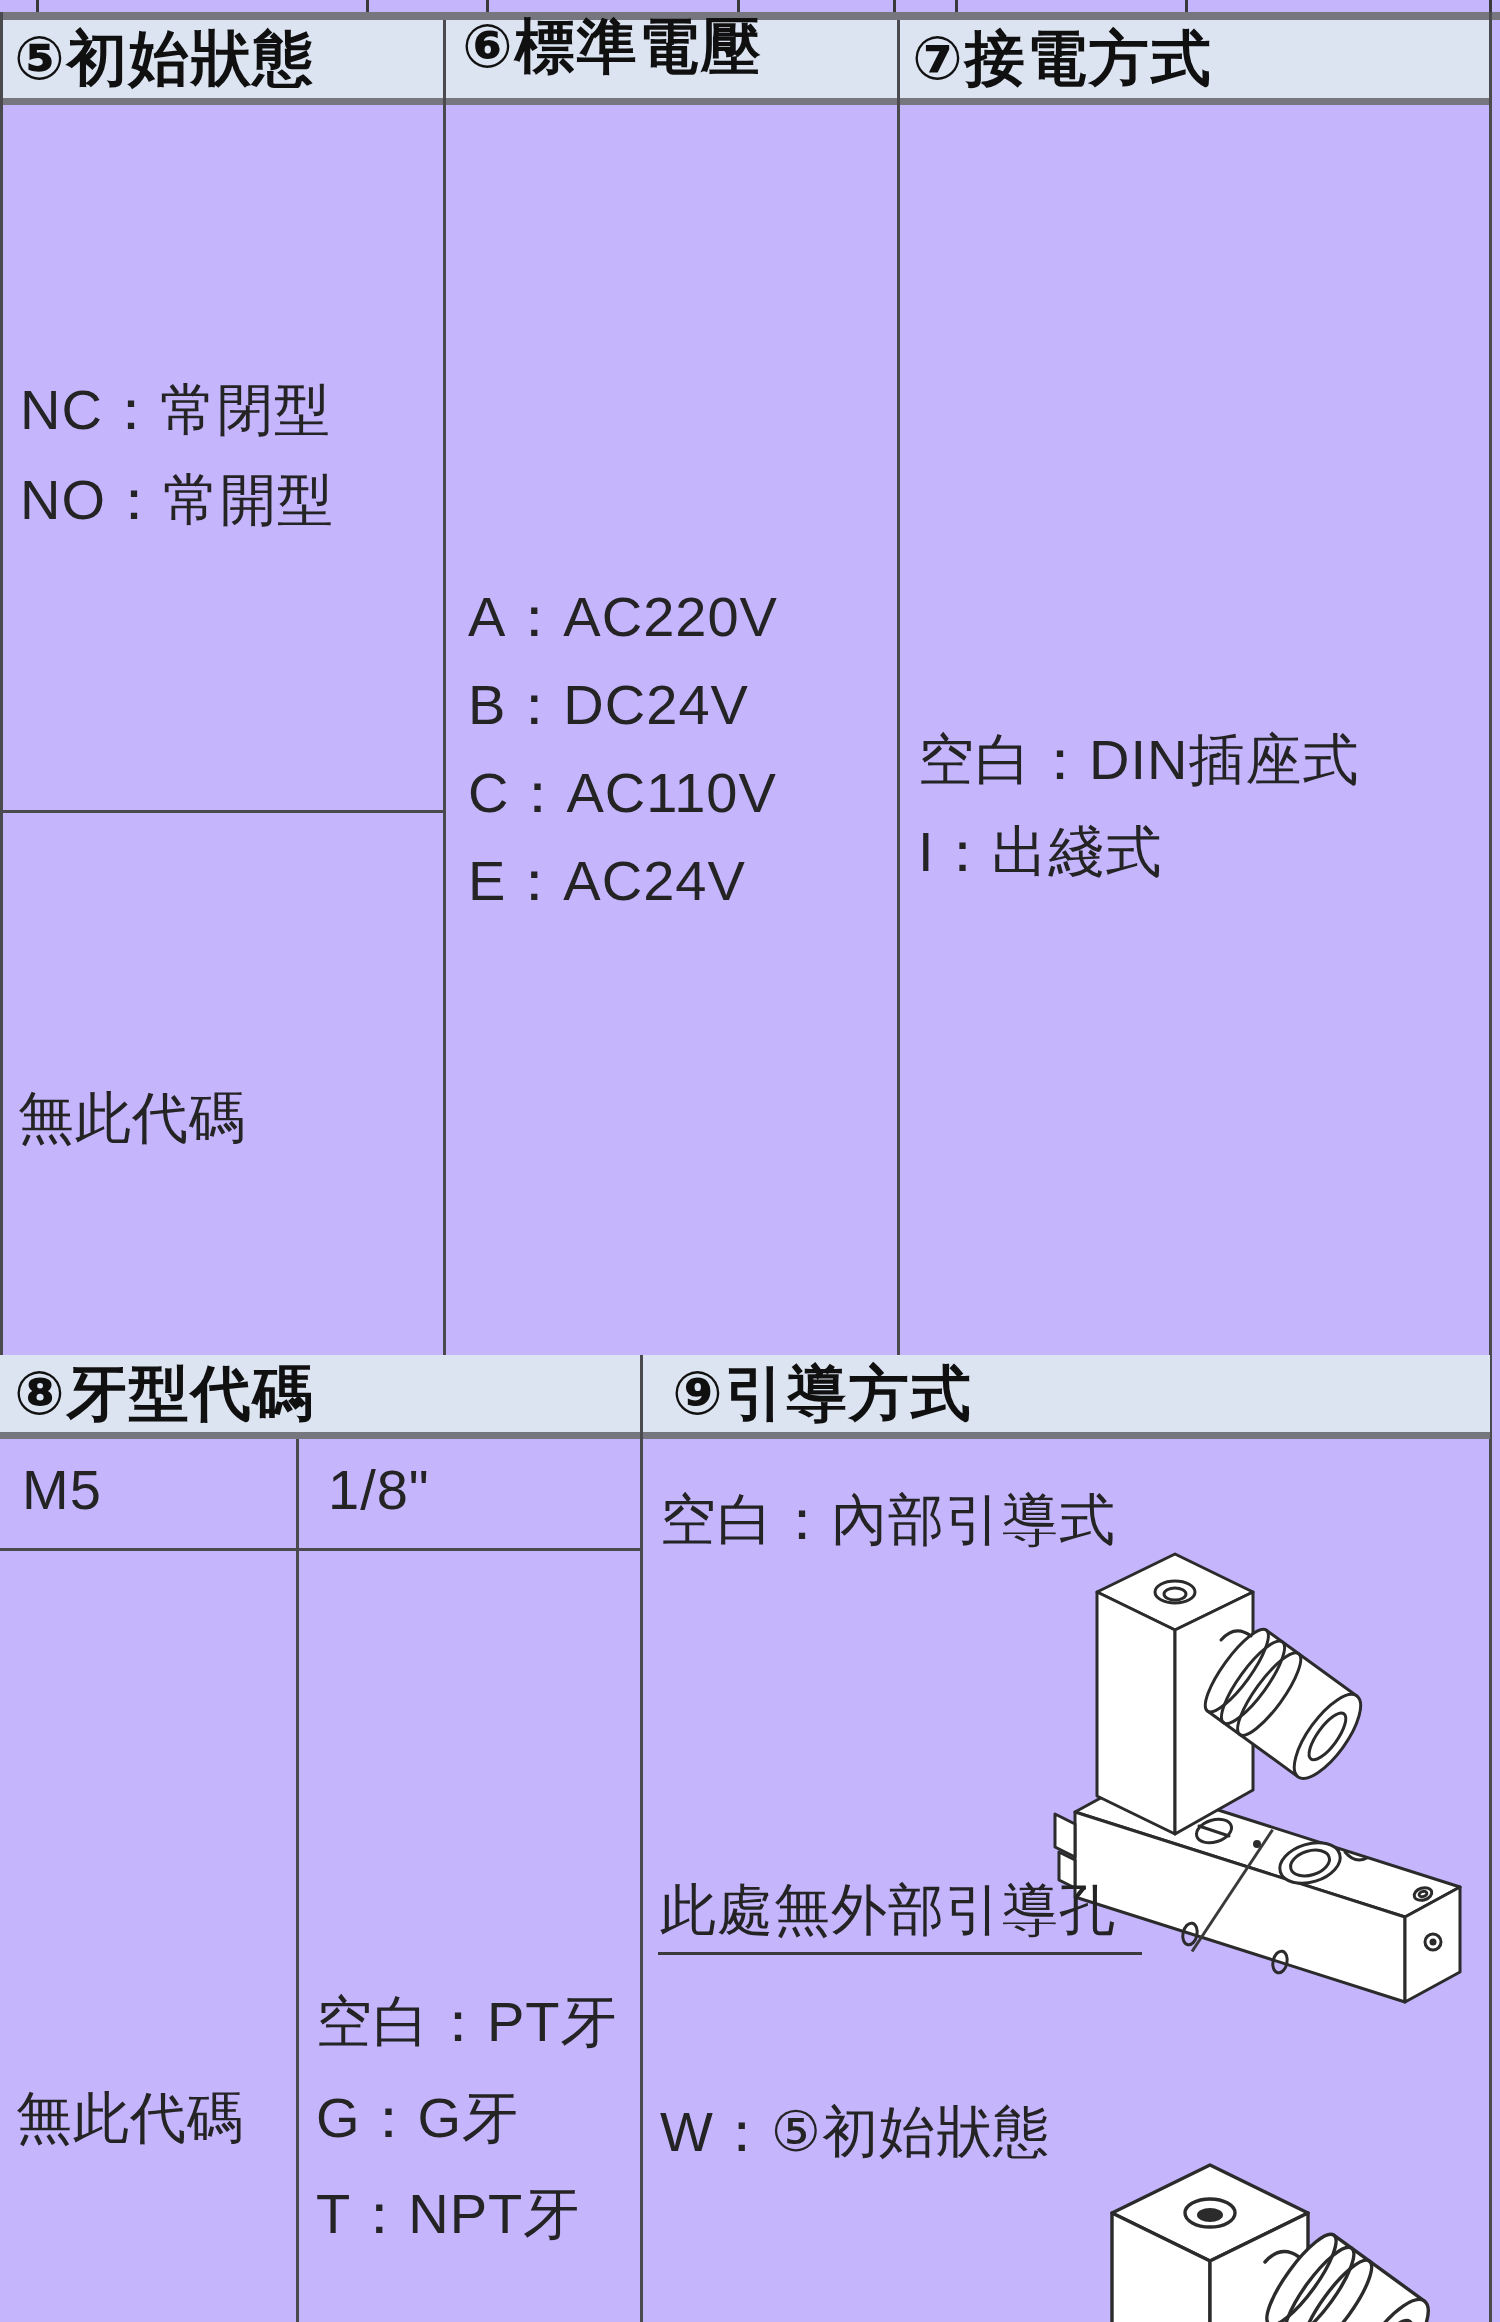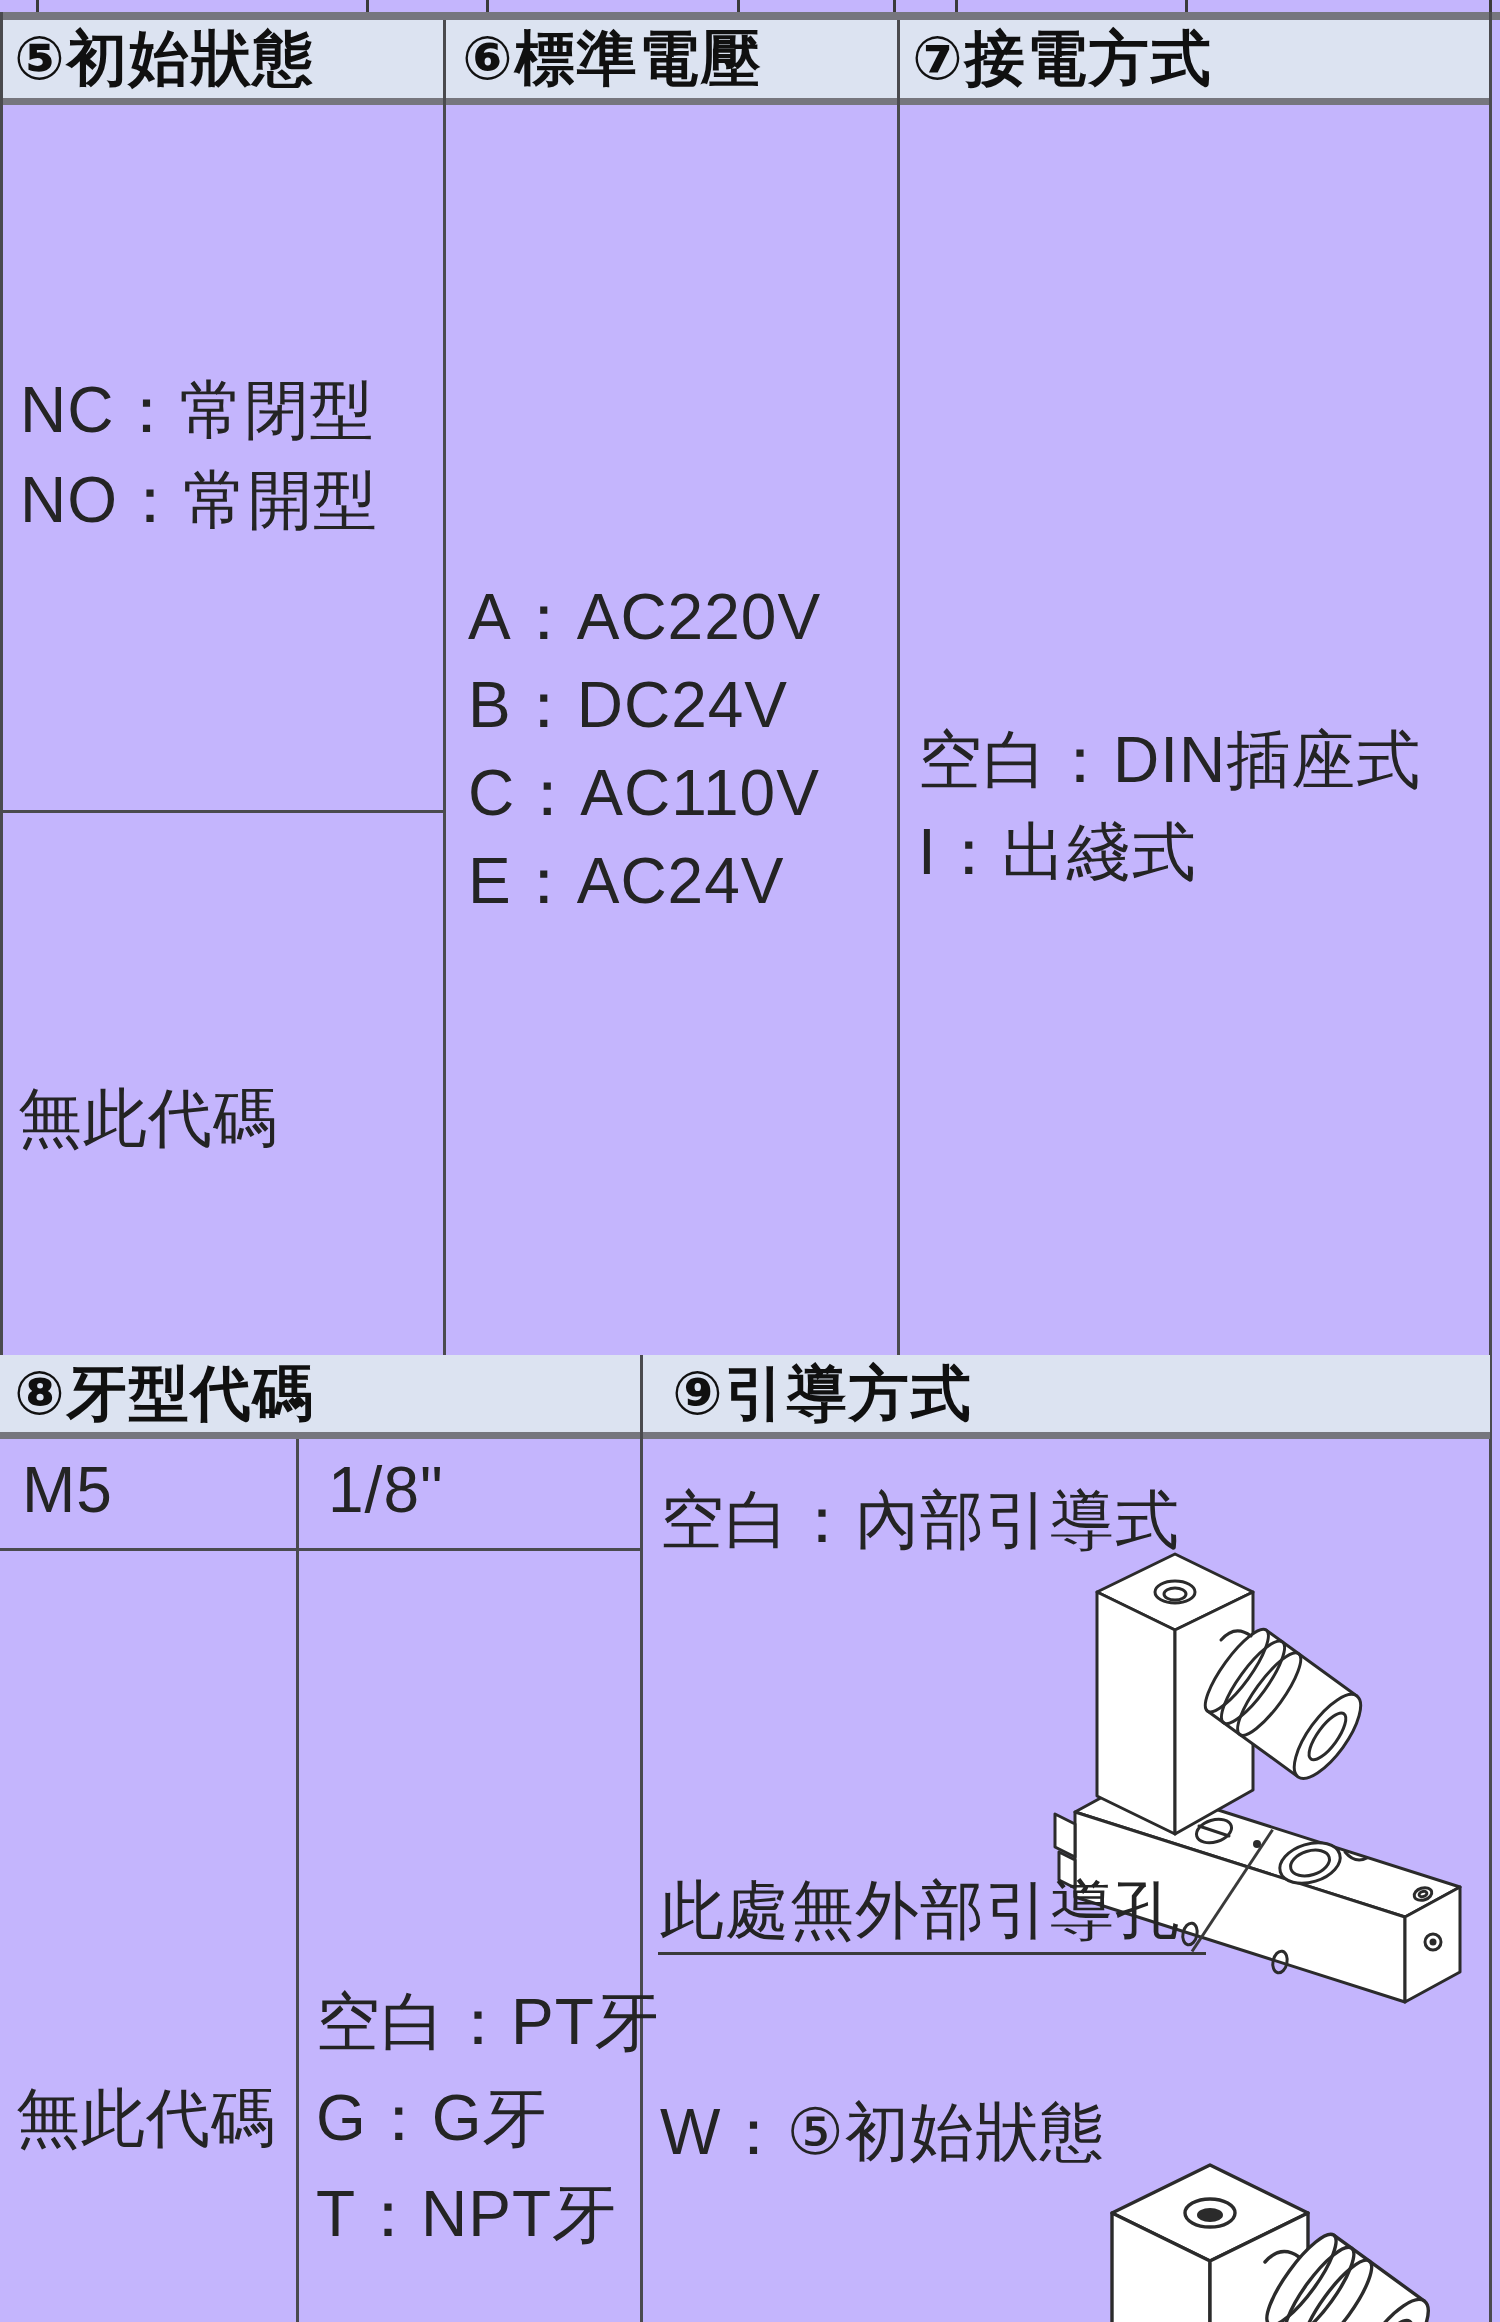--- a/index.html
+++ b/index.html
@@ -3,21 +3,21 @@
 <meta charset="utf-8">
 <style>
   html,body{margin:0;padding:0;}
   #page{
     position:relative;width:1500px;height:2322px;background:#c4b5fd;
     overflow:hidden;
     font-family:"Liberation Sans","DejaVu Sans",sans-serif;
     color:#222;
   }
   .abs{position:absolute;white-space:nowrap;}
-  .txt{font-size:64px;line-height:64px;color:#242424;letter-spacing:1px;}
+  .txt{font-size:56px;line-height:64px;color:#242424;letter-spacing:1px;}
   .hdr{font-size:60px;line-height:78px;font-weight:bold;color:#101010;letter-spacing:2px;}
   .band{position:absolute;background:#dce3f1;}
   .heavy{position:absolute;background:#76767e;}
   .vline{position:absolute;background:#4a4a4e;width:3px;}
   .hline{position:absolute;background:#4a4a4e;height:3px;}
   .stub{position:absolute;top:0;width:3px;height:13px;background:#3a3a3a;}
   .callout-underline{border-bottom:3px solid #3a3a3a;padding:0 26px 10px 2px;}
   .leader{position:absolute;height:3px;background:#3a3a3a;transform-origin:0 50%;}
 </style>
 </head>
@@ -32,21 +32,21 @@
   <div class="stub" style="left:893px"></div>
   <div class="stub" style="left:955px"></div>
   <div class="stub" style="left:1185px"></div>
   <div class="stub" style="left:1489px"></div>
 
   <div class="heavy" style="left:0;top:12px;width:1500px;height:8px"></div>
   <div class="band" style="left:0;top:20px;width:1490px;height:78px"></div>
   <div class="heavy" style="left:0;top:98px;width:1490px;height:7px"></div>
 
   <div class="abs hdr" style="left:14px;top:20px">⑤初始狀態</div>
-  <div class="abs hdr" style="left:462px;top:20px">⑥標準電壓</div>
+  <div class="abs hdr" style="left:462px;top:8px">⑥標準電壓</div>
   <div class="abs hdr" style="left:912px;top:20px">⑦接電方式</div>
 
   <div class="vline" style="left:0;top:12px;height:1343px"></div>
   <div class="vline" style="left:443px;top:20px;height:1335px"></div>
   <div class="vline" style="left:897px;top:20px;height:1335px"></div>
   <div class="vline" style="left:1489px;top:12px;height:2310px"></div>
   <div class="hline" style="left:0;top:810px;width:446px"></div>
 
   <div class="abs txt" style="left:20px;top:378px">NC：常閉型</div>
   <div class="abs txt" style="left:20px;top:468px">NO：常開型</div>

